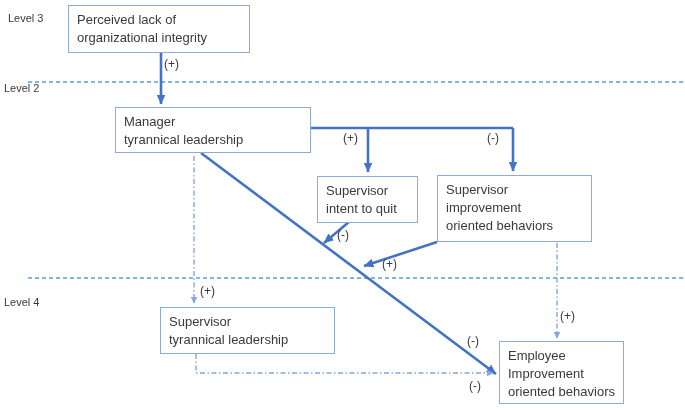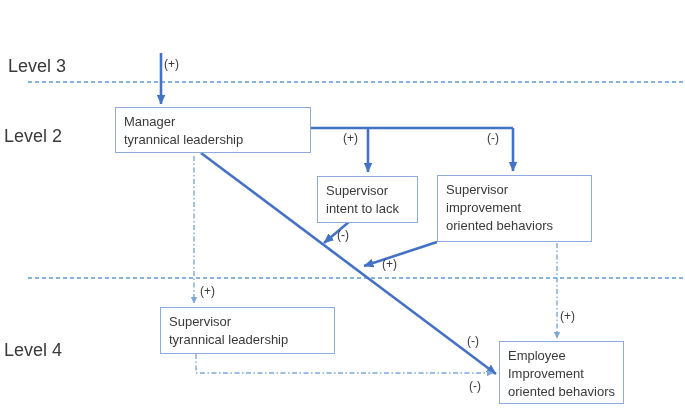--- a/index.html
+++ b/index.html
@@ -9,21 +9,21 @@
   }
   .canvas svg { position:absolute; left:0; top:0; }
   .box {
     position:absolute; box-sizing:border-box; background:#fff;
     border:1.4px solid var(--box-border, #8FAADC);
     color:var(--text, #3A3A3A); font-size:13px; line-height:18px;
     padding:5px 8px; z-index:2;
   }
   .box .ln { white-space:nowrap; }
   .level-label {
-    position:absolute; font-size:18px; color:var(--text, #3A3A3A); z-index:2;margin-top:44px;
+    position:absolute; font-size:11px; color:var(--text, #3A3A3A); z-index:2;
   }
   .sign {
     position:absolute; font-size:12px; color:var(--text, #3A3A3A);
     z-index:3; background:transparent; white-space:nowrap;
   }
   .edge-thick { stroke:var(--arrow-strong, #4472C4); stroke-width:2.6; fill:none; }
   .edge-connector { stroke:var(--connector, #7FA8DC); stroke-width:1.4; fill:none; }
   .dash-dot { stroke-dasharray:5 2.5 1.5 2.5; }
   .separator { stroke:var(--separator, #5B9BD5); stroke-width:1.3; stroke-dasharray:4 3; fill:none; }
   #mB path { fill:var(--arrow-strong, #4472C4); }
@@ -57,29 +57,33 @@
 
     <line class="edge-connector dash-dot" x1="194" y1="156" x2="194" y2="303" marker-end="url(#mS)"></line>
     <path class="edge-connector dash-dot" d="M196,354 V373 H493" marker-end="url(#mS)"></path>
     <line class="edge-connector dash-dot" x1="557" y1="243" x2="557" y2="338" marker-end="url(#mS)"></line>
   </svg>
 
   <div class="level-label" style="left:8px; top:12px;">Level 3</div>
   <div class="level-label" style="left:4px; top:82px;">Level 2</div>
   <div class="level-label" style="left:4px; top:296px;">Level 4</div>
 
+  <div class="box" style="left:68px; top:5px; width:182px; height:48px;">
+    <div class="ln">Perceived lack of</div>
+    <div class="ln">organizational integrity</div>
+  </div>
 
   <div class="box" style="left:115px; top:107px; width:196px; height:46px;">
     <div class="ln">Manager</div>
     <div class="ln">tyrannical leadership</div>
   </div>
 
   <div class="box" style="left:317px; top:176px; width:101px; height:47px;">
     <div class="ln">Supervisor</div>
-    <div class="ln">intent to lack</div>
+    <div class="ln">intent to quit</div>
   </div>
 
   <div class="box" style="left:437px; top:175px; width:155px; height:67px;">
     <div class="ln">Supervisor</div>
     <div class="ln">improvement</div>
     <div class="ln">oriented behaviors</div>
   </div>
 
   <div class="box" style="left:160px; top:307px; width:175px; height:47px;">
     <div class="ln">Supervisor</div>

